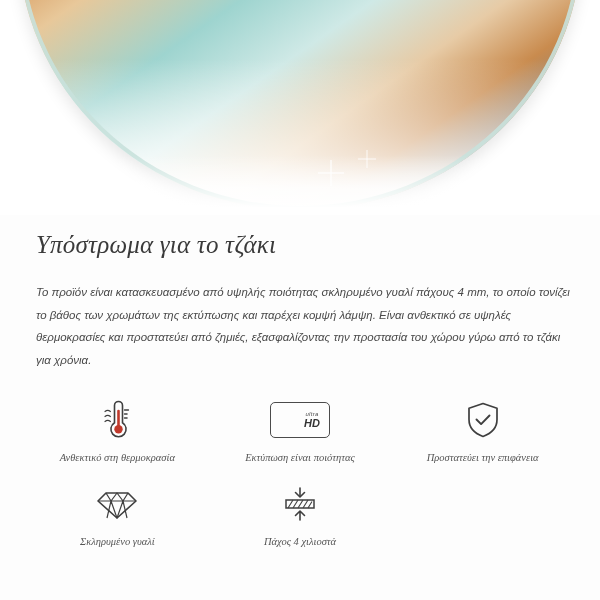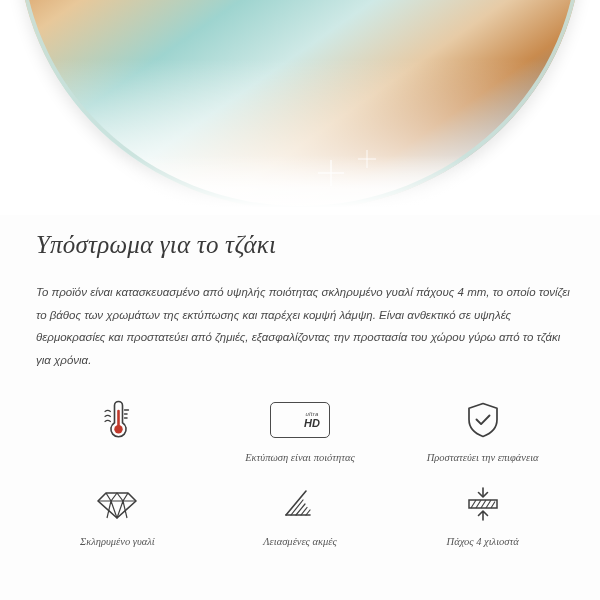--- a/index.html
+++ b/index.html
@@ -194,20 +194,21 @@
           <svg width="40" height="42" viewBox="0 0 40 42" fill="none" xmlns="http://www.w3.org/2000/svg">
             <path d="M17.5 6.5a4 4 0 0 1 8 0v17.2a7.6 7.6 0 1 1-8 0V6.5Z" stroke="#3f3f3f" stroke-width="1.6"></path>
             <path d="M21.5 12v14.5" stroke="#c0392b" stroke-width="2.6" stroke-linecap="round"></path>
             <circle cx="21.5" cy="30.2" r="4.2" fill="#c0392b"></circle>
             <path d="M27.5 11h4M27.5 15h2.6M27.5 19h2.6" stroke="#3f3f3f" stroke-width="1.3" stroke-linecap="round"></path>
             <path d="M8 12.5c1.8-1.4 3.6-1.4 5.4 0" stroke="#3f3f3f" stroke-width="1.2" stroke-linecap="round"></path>
             <path d="M8 17.5c1.8-1.4 3.6-1.4 5.4 0" stroke="#3f3f3f" stroke-width="1.2" stroke-linecap="round"></path>
             <path d="M8 22.5c1.8-1.4 3.6-1.4 5.4 0" stroke="#3f3f3f" stroke-width="1.2" stroke-linecap="round"></path>
           </svg>
         </div>
+        <div class="feature-label">Ανθεκτικό στη θερμοκρασία</div>
       </div>
 
       <div class="feature">
         <div class="feature-icon">
           <div class="hd-badge">
             <span class="ultra">ultra</span>
             <span class="hd">HD</span>
           </div>
         </div>
         <div class="feature-label">Εκτύπωση είναι ποιότητας</div>
@@ -226,30 +227,20 @@
       <div class="feature">
         <div class="feature-icon">
           <svg width="42" height="38" viewBox="0 0 42 38" fill="none" xmlns="http://www.w3.org/2000/svg">
             <path d="M10 8h22l8 8-19 17L2 16l8-8Z" stroke="#3f3f3f" stroke-width="1.6" stroke-linejoin="round"></path>
             <path d="M2 16h38M10 8l5 8-4 17M32 8l-5 8 4 17M15 16h12M21 33l-6-17 6-8 6 8-6 17Z" stroke="#3f3f3f" stroke-width="1.2" stroke-linejoin="round"></path>
           </svg>
         </div>
         <div class="feature-label">Σκληρυμένο γυαλί</div>
       </div>
 
-      <div class="feature">
-        <div class="feature-icon">
-          <svg width="40" height="38" viewBox="0 0 40 38" fill="none" xmlns="http://www.w3.org/2000/svg">
-            <path d="M6 30 26 6" stroke="#3f3f3f" stroke-width="1.6" stroke-linecap="round"></path>
-            <path d="M6 30h24" stroke="#3f3f3f" stroke-width="1.6" stroke-linecap="round"></path>
-            <path d="M11 30 23 15M16 30l9-11M21 30l6-7.5M26 30l4-5" stroke="#3f3f3f" stroke-width="1.2" stroke-linecap="round"></path>
-          </svg>
-        </div>
-        <div class="feature-label">Λειασμένες ακμές</div>
-      </div>
 
       <div class="feature">
         <div class="feature-icon">
           <svg width="40" height="40" viewBox="0 0 40 40" fill="none" xmlns="http://www.w3.org/2000/svg">
             <path d="M20 4v8" stroke="#3f3f3f" stroke-width="1.6" stroke-linecap="round"></path>
             <path d="m15.5 8.5 4.5 4.5 4.5-4.5" stroke="#3f3f3f" stroke-width="1.6" stroke-linecap="round" stroke-linejoin="round"></path>
             <rect x="6" y="16" width="28" height="8" stroke="#3f3f3f" stroke-width="1.5"></rect>
             <path d="M8 24l5-8M13 24l5-8M18 24l5-8M23 24l5-8M28 24l4-6.5" stroke="#3f3f3f" stroke-width="1.1"></path>
             <path d="M20 36v-8" stroke="#3f3f3f" stroke-width="1.6" stroke-linecap="round"></path>
             <path d="m15.5 31.5 4.5-4.5 4.5 4.5" stroke="#3f3f3f" stroke-width="1.6" stroke-linecap="round" stroke-linejoin="round"></path>

